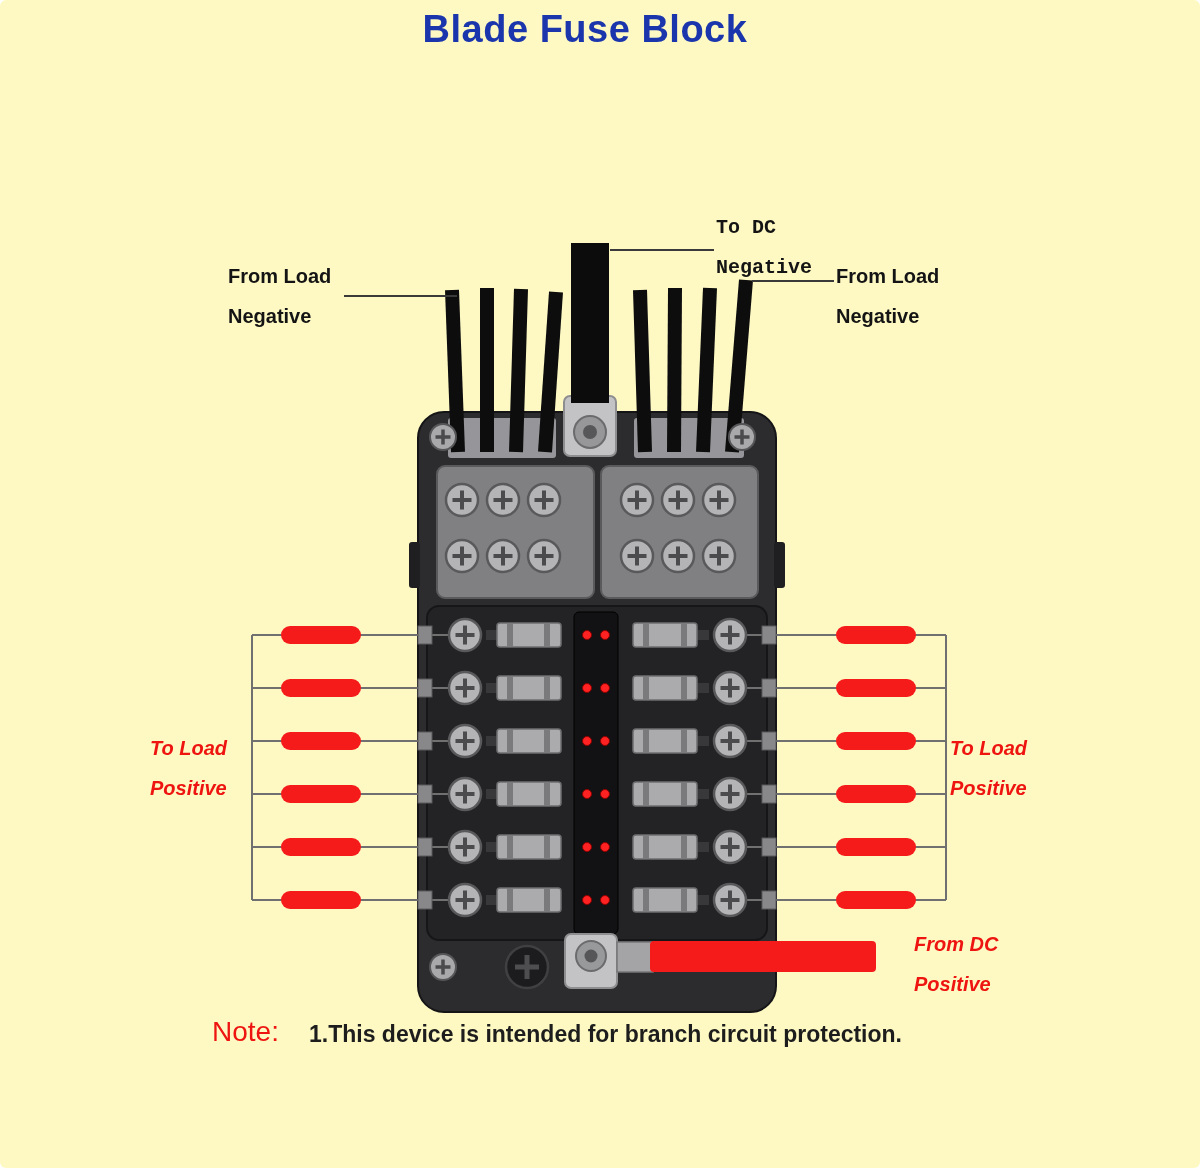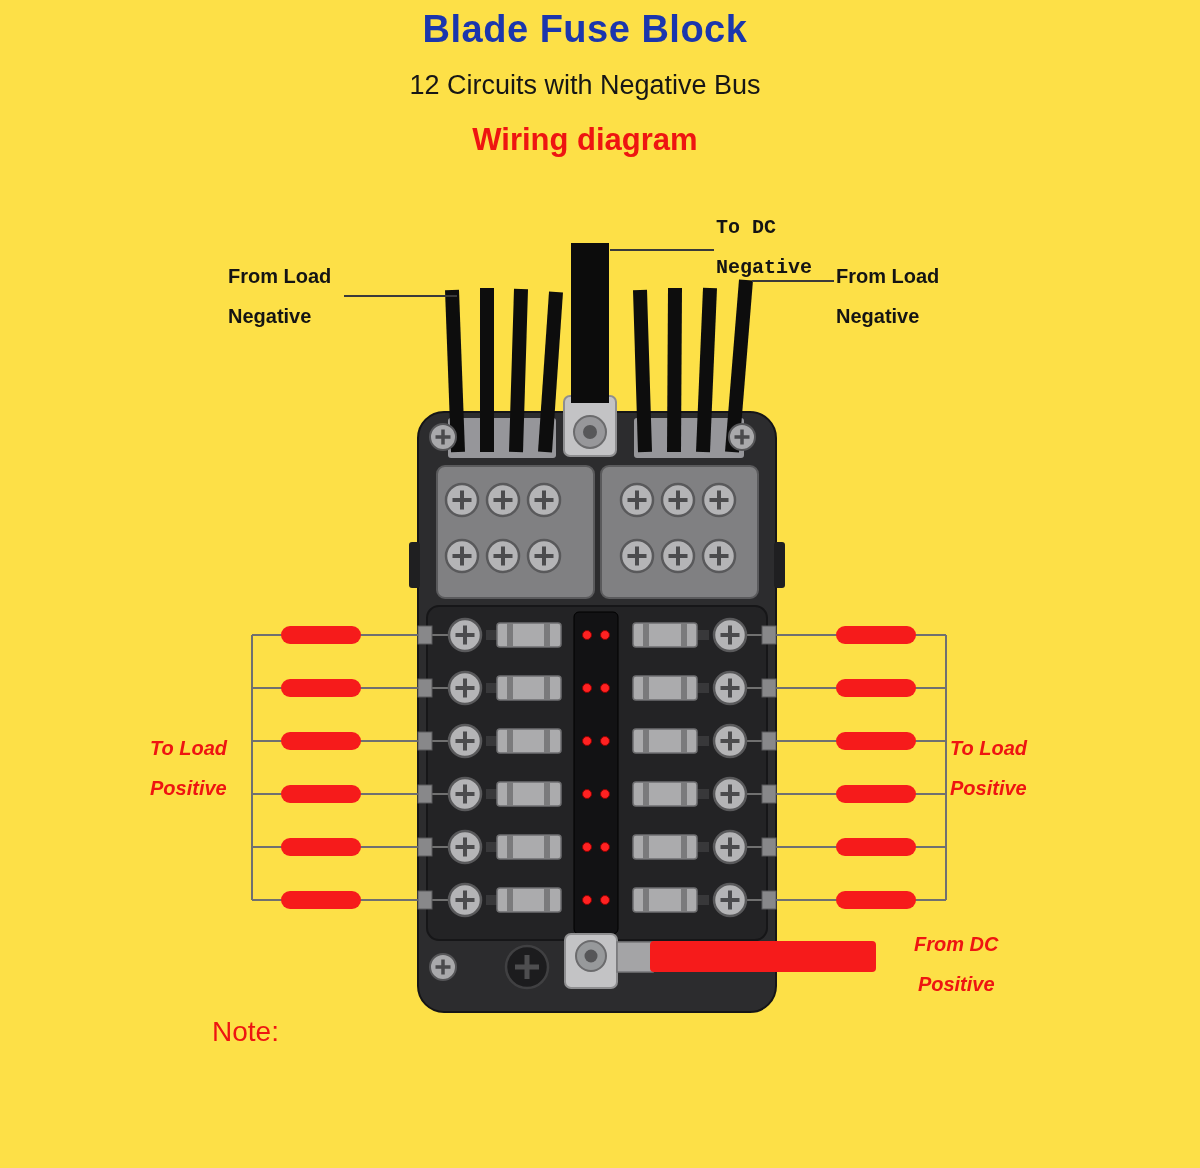--- a/index.html
+++ b/index.html
@@ -1,17 +1,17 @@
 <!DOCTYPE html>
 <html><head>
 <meta charset="utf-8">
 <style>
   * { margin:0; padding:0; box-sizing:border-box; }
   html,body { background:#ffffff; font-family:"Liberation Sans", sans-serif; }
-  .canvas { position:relative; width:1200px; height:1168px; background:#fde047; overflow:hidden; }
+  .canvas { position:relative; width:1200px; height:1168px; background:#fef9c3; overflow:hidden;border-radius:6px; }
 
   .centered { position:absolute; left:0; width:1170px; text-align:center; }
   .title { top:8px; font-size:38px; font-weight:bold; color:#1b36ad; letter-spacing:.5px; }
   .subtitle { top:70px; font-size:27px; font-weight:400; color:#161616; }
   .diagram-label { top:122px; font-size:31px; font-weight:bold; color:#ee1511; }
 
   svg.diagram { position:absolute; left:0; top:0; }
 
   .callout { position:absolute; font-size:20px; font-weight:bold; color:#141414; }
   .callout .line { display:block; line-height:40px; white-space:nowrap; }
@@ -20,22 +20,20 @@
   .notes-heading { position:absolute; left:212px; top:1016px; font-size:28px; font-weight:normal; color:#ee1511; }
   .notes { position:absolute; left:309px; top:1021px; display:flex; flex-direction:column; gap:21px; }
   .note-item { font-size:23px; font-weight:bold; color:#1d1d1d; white-space:nowrap; }
 </style>
 </head>
 <body>
 
 <div class="canvas">
 
   <div class="centered title">Blade Fuse Block</div>
-  <div class="centered subtitle">12 Circuits with Negative Bus</div>
-  <div class="centered diagram-label">Wiring diagram</div>
 
   <svg class="diagram" width="1200" height="1168" viewBox="0 0 1200 1168">
     <defs>
       <g id="screwL">
         <circle r="16" fill="#b4b4b6" stroke="#59595b" stroke-width="2.5"></circle>
         <line x1="-9.5" y1="0" x2="9.5" y2="0" stroke="#4b4b4d" stroke-width="4"></line>
         <line x1="0" y1="-9.5" x2="0" y2="9.5" stroke="#4b4b4d" stroke-width="4"></line>
       </g>
       <g id="screwM">
         <circle r="13" fill="#a9a9ab" stroke="#565658" stroke-width="2"></circle>
@@ -159,22 +157,23 @@
     <span class="line">Negative</span>
   </div>
   <div class="callout red" style="left:150px; top:728px;">
     <span class="line">To Load</span>
     <span class="line">Positive</span>
   </div>
   <div class="callout red" style="left:950px; top:728px;">
     <span class="line">To Load</span>
     <span class="line">Positive</span>
   </div>
-  <div class="callout red" style="left:914px; top:924px;text-align:center;">
+  <div class="callout red" style="left:914px; top:924px;">
     <span class="line">From DC</span>
     <span class="line">Positive</span>
   </div>
 
   <div class="notes-heading">Note:</div>
   <div class="notes">
+    <div class="note-item">1.This device is intended for branch circuit protection.</div>
   </div>
 
 </div>
 
 </body></html>

